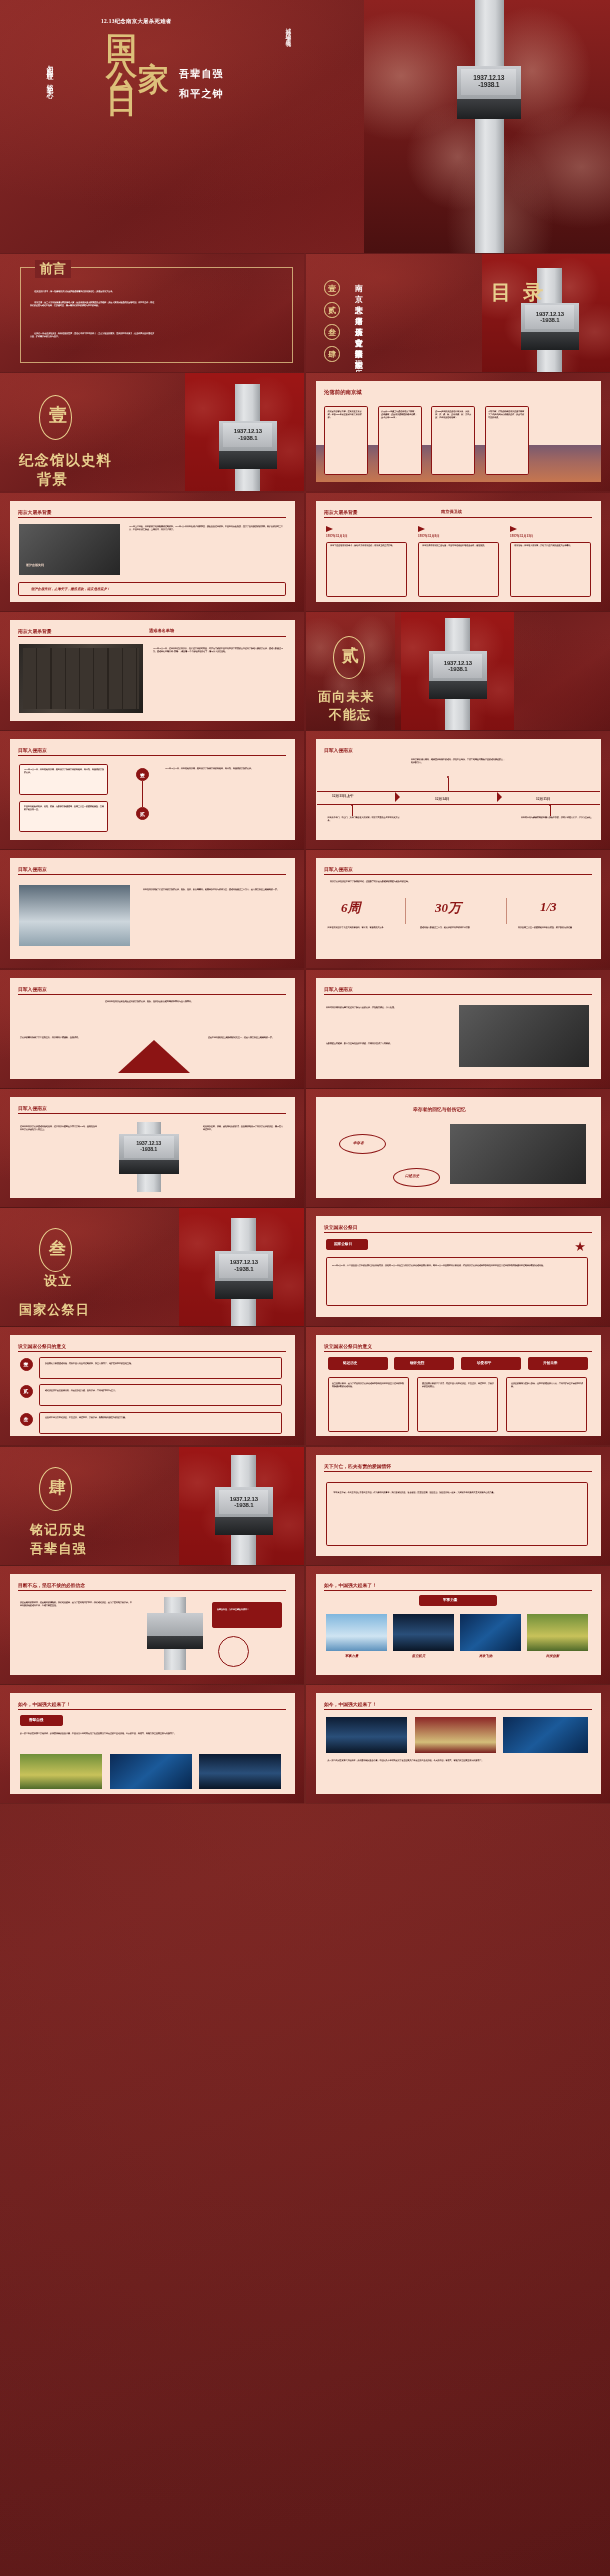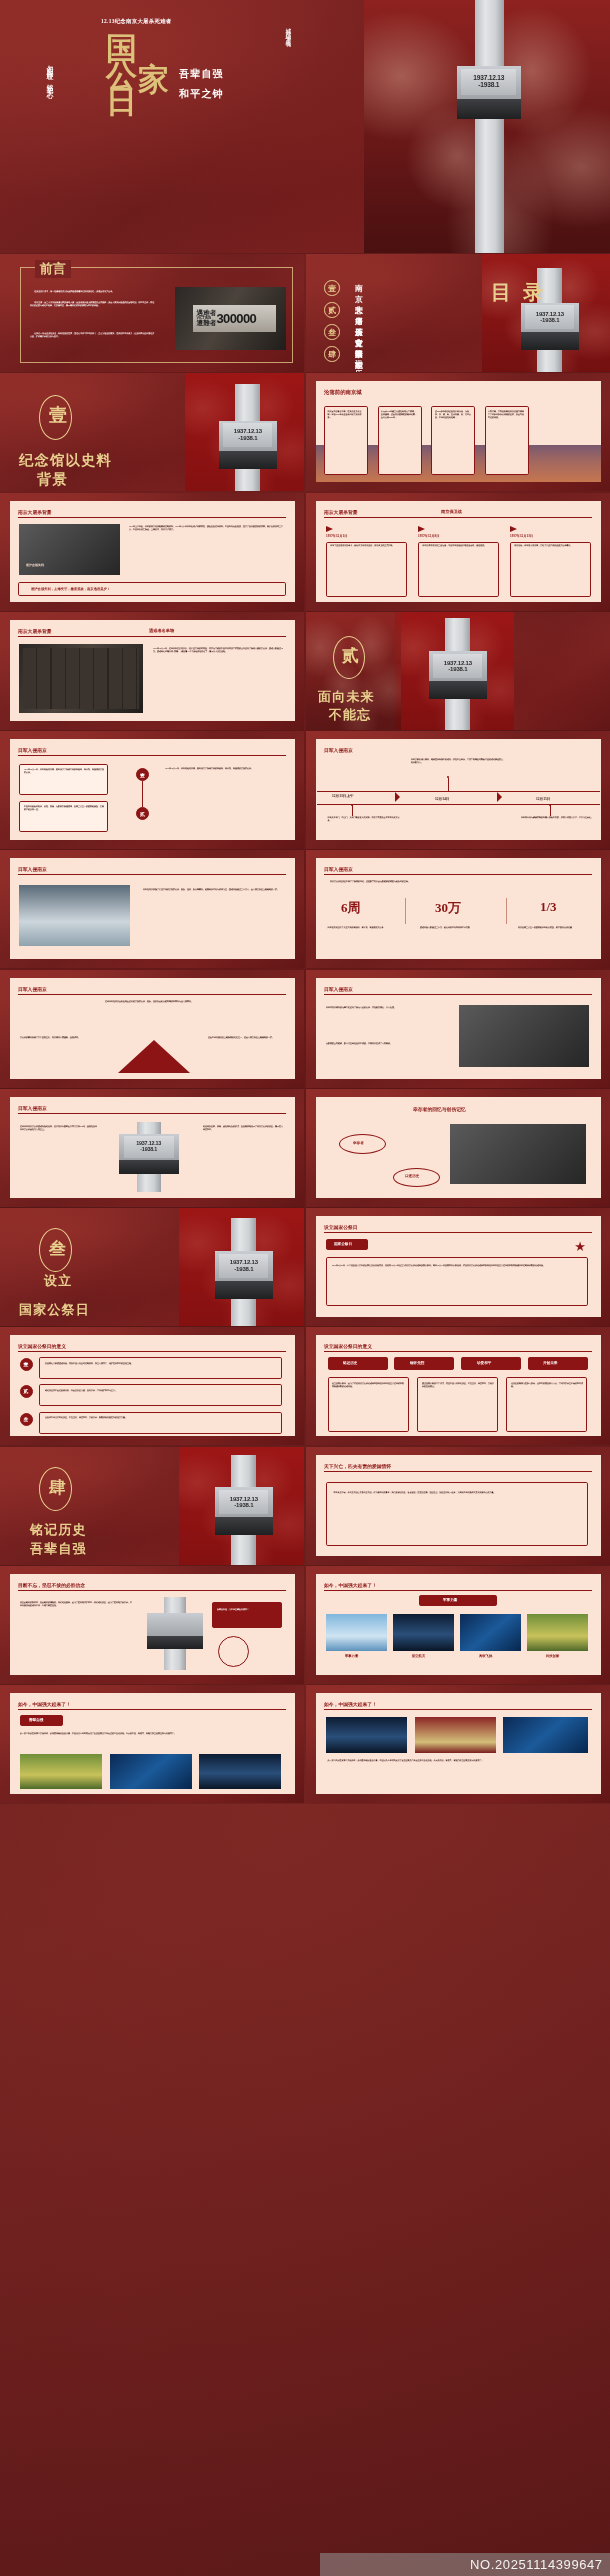--- a/index.html
+++ b/index.html
@@ -29,21 +29,21 @@
     position:absolute; inset:0;
     background:
       radial-gradient(ellipse at 25% 20%, rgba(175,60,50,.40), transparent 55%),
       radial-gradient(ellipse at 75% 75%, rgba(110,22,22,.55), transparent 60%),
       linear-gradient(145deg,#8a2a28 0%,#6d1d1d 45%,#7d2423 75%,#5d1616 100%);
   }
 
   
   .gold{ color:#e8cf8e; }
   .white{ color:#fff; }
-  .dred{ color:#8c1414; }
+  .dred{ color:#8c1414;font-style:italic; }
   .cn{ font-family:"Liberation Serif", serif; font-weight:bold; }
   .xtiny{ font-size:2px; line-height:1.45; }
   .cover-kicker{ font-size:5.4px; letter-spacing:0.3px; }
   .big-char{
     font-size:31px; line-height:.86; color:#ddc07a; font-weight:bold;
     font-family:"Liberation Serif", serif;
   }
   .vertical{ writing-mode:vertical-rl; text-orientation:upright; }
   
   .mon{ position:absolute; }
@@ -145,30 +145,20 @@
 
   </div>
 
   <div class="slide" style="left:0;top:254px;width:304px;height:118px;">
     <div class="tex"></div>
     <div style="position:absolute;left:20px;top:13px;right:10.7px;bottom:9.5px;border:0.6px solid rgba(232,207,142,.75);"></div>
     <div class="gold cn" style="position:absolute;left:35px;top:6px;font-size:13px;background:#7b2323;padding:0 4.8px;">前言</div>
     <div class="white cn xtiny" style="position:absolute;left:30px;top:36px;width:125px;text-indent:4.2px;">在历史的长河中，有一段黑暗的岁月如噩梦般缠绕着我们的民族记忆，那便是南京大屠杀。</div>
     <div class="white cn xtiny" style="position:absolute;left:30px;top:47px;width:125px;text-indent:4.2px;">南京之痛，是三十万同胞惨遭屠戮的惨绝人寰，是血雨腥风里无数家庭的支离破碎，那是人类良知被践踏的至暗时刻。而和平之钟，将在我们的追思与铭记中敲响，它穿越时空，警示着我们战争的残酷与和平的珍贵。</div>
     <div class="white cn xtiny" style="position:absolute;left:30px;top:78px;width:125px;text-indent:4.2px;">让我们一同走进那段历史，聆听往昔的悲声，更在心中种下和平的种子，立志为祖国的繁荣、世界的和平而努力，让这钟声永远回荡在岁月里，护佑着未来的光明与安宁。</div>
-    <div class="photo wall" style="left:175px;top:33px;width:111px;height:63px;">
-      <div style="position:absolute;left:18px;top:18px;width:83px;height:27.4px;background:linear-gradient(180deg,#cfcbc4,#a39d94);display:flex;align-items:center;">
-        <div style="padding-left:3.6px;color:#1e1e1e;font-weight:bold;line-height:1;">
-          <div style="font-size:6.6px;">遇难者</div>
-          <div style="font-size:3.6px;font-family:'Liberation Sans',sans-serif;">VICTIMS</div>
-          <div style="font-size:6.6px;">遭難者</div>
-        </div>
-        <div style="font-size:13px;font-family:'Liberation Sans',sans-serif;font-weight:bold;color:#1a1a1a;letter-spacing:-0.6px;">300000</div>
-      </div>
-    </div>
   </div>
 
   <div class="slide" style="left:306px;top:254px;width:304px;height:118px;">
     <div class="tex"></div>
     <div style="position:absolute;right:0;top:0;width:128px;height:118px;background:#a51111;overflow:hidden;">
       <div class="bones" style="opacity:.55;"></div>
       <div class="mon" style="left:35px;top:14.3px;width:66px;height:107px;">
         <div class="col" style="left:20px;top:0;width:25px;height:107px;"></div>
         <div class="cross" style="left:3.6px;top:35px;width:58px;height:30px;"></div>
         <div class="plate" style="left:8.3px;top:37px;width:49px;height:24px;font-size:6px;line-height:1.05;">
@@ -584,15 +574,14 @@
     <div class="rule" style="left:18px;top:24px;width:268px;height:0.6px;"></div>
     <div class="photo night" style="left:20px;top:32px;width:81px;height:36px;"></div>
     <div class="photo tian" style="left:109px;top:32px;width:81px;height:36px;"></div>
     <div class="photo tech" style="left:197px;top:32px;width:85px;height:36px;"></div>
     <div class="cn xtiny" style="position:absolute;left:21.5px;top:74px;width:260px;color:#3a1a1a;">从一穷二白到世界第二大经济体，从积贫积弱到全面小康，中国用几十年时间走完了发达国家几百年走过的工业化历程。今天的中国，有底气、有能力捍卫国家主权与民族尊严。</div>
   </div>
 
 </div>
 
 <div class="footer">
-  <div class="wm-right">NO.20251114399647</div>
 </div>
 
 
 </body></html>

